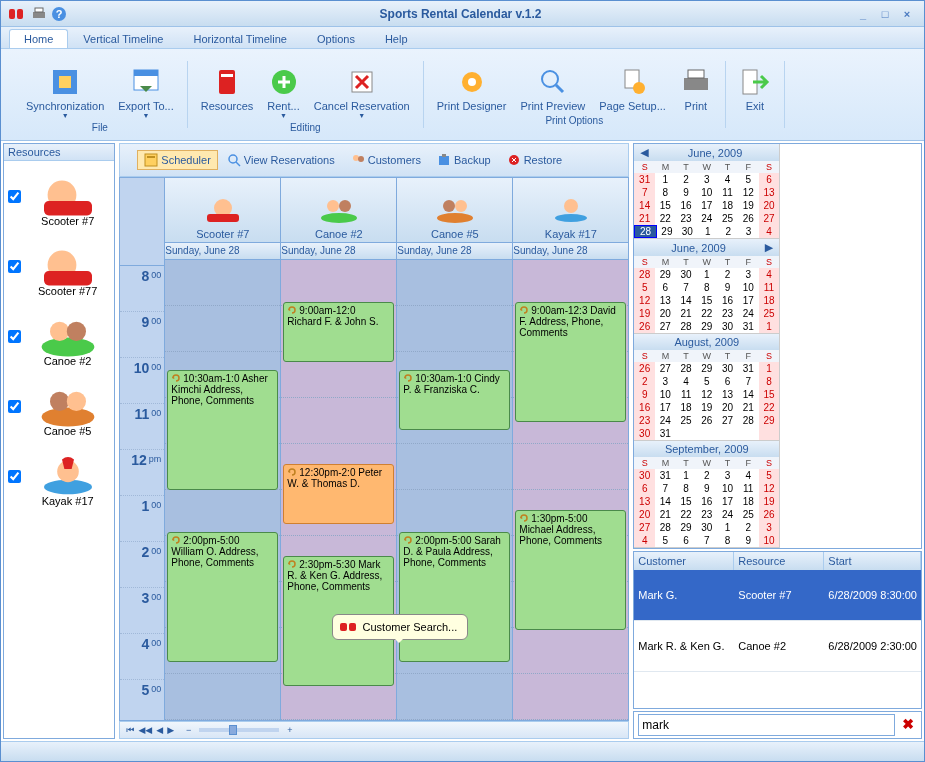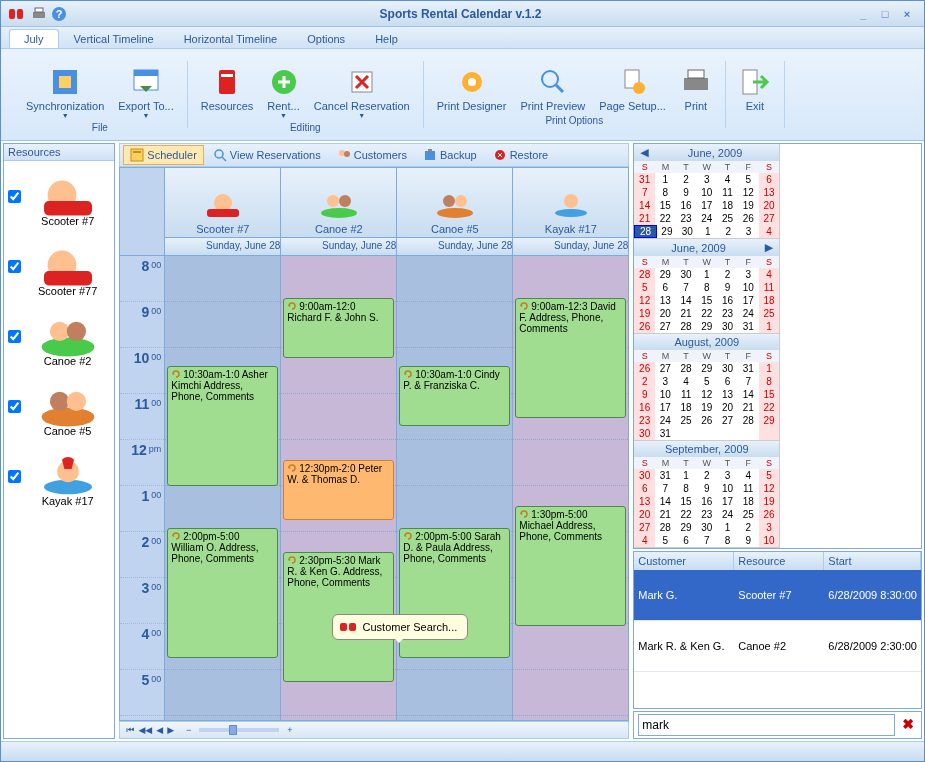--- a/index.html
+++ b/index.html
@@ -23,35 +23,35 @@
 .rbtn .arrow{font-size:7px;color:#2a5a9e}
 .main{flex:1;display:flex;overflow:hidden}
 .respanel{width:128px;border:1px solid #7faadd;margin:2px;background:#fff;display:flex;flex-direction:column}
 .respanel .head{background:linear-gradient(#e8f1fb,#d0e2f5);padding:2px 4px;color:#2a5a9e;border-bottom:1px solid #aaccee}
 .reslist{flex:1;overflow:auto}
 .resitem{display:flex;align-items:center;padding:4px;border-bottom:0}
 .resitem input{margin-right:4px}
 .resitem .rimg{width:60px;height:50px;margin:0 auto}
 .resitem .rcol{display:flex;flex-direction:column;align-items:center;flex:1}
 .center{flex:1;display:flex;flex-direction:column;margin:2px}
-.subtabs{height:24px;display:flex;align-items:center;background:linear-gradient(#e8f1fb,#d0e2f5);border:1px solid #aaccee;padding:2px}
+.subtabs{height:24px;display:flex;align-items:center;background:linear-gradient(#e8f1fb,#d0e2f5);border:1px solid #aaccee;padding:16px}
 .subtab{padding:2px 6px;margin:0 1px;display:flex;align-items:center;cursor:pointer;border:1px solid transparent;color:#2a5a9e}
 .subtab.active{background:#ffe9b0;border-color:#e0b060}
 .subtab .sticon{width:14px;height:14px;margin-right:3px}
 .sched{flex:1;display:flex;background:#c0d4ef;border:1px solid #7faadd;overflow:hidden;position:relative}
 .timecol{width:44px;background:#c0d4ef}
 .timecol .slot{height:46px;border-bottom:1px dotted #a0b8d8;display:flex;align-items:flex-start;justify-content:flex-end;padding:2px 3px;color:#2a5a9e;font-size:11px}
 .timecol .slot .hr{font-size:14px;font-weight:bold;margin-right:2px}
 .timecol .slot .mm{font-size:9px;margin-top:2px}
 .rescol{width:116px;border-left:1px solid #7faadd;display:flex;flex-direction:column;background:#a8bfe0}
 .rescol.alt{background:#c8b8d8}
 .reshead{height:70px;background:linear-gradient(#e8f1fb,#c8ddf0);display:flex;flex-direction:column;align-items:center;justify-content:flex-end;padding:2px;border-bottom:1px solid #7faadd}
 .reshead .rhicon{width:44px;height:34px}
 .reshead .rhlabel{color:#2a5a9e;font-size:11px;margin-top:2px}
-.datehead{height:18px;background:linear-gradient(#e8f1fb,#c8ddf0);text-align:right;color:#2a5a9e;border-bottom:1px solid #7faadd;padding-top:2px;white-space:nowrap;overflow:hidden;font-size:10px}
+.datehead{height:18px;background:linear-gradient(#e8f1fb,#c8ddf0);text-align:left;color:#2a5a9e;border-bottom:1px solid #7faadd;padding-top:2px;white-space:nowrap;overflow:hidden;font-size:10px}
 .lane{flex:1;position:relative}
 .lane .bgslot{height:46px;border-bottom:1px dotted #90a8c8}
 .evt{position:absolute;left:2px;right:2px;border:1px solid #4a8a4a;border-radius:3px;background:#a0dd90;padding:2px 3px;font-size:10px;overflow:hidden;color:#000}
 .evt.highlight{border:2px solid #0020ff}
 .evt.orange{background:#ffb870;border-color:#d08030}
 .evt .eicon{width:10px;height:10px;float:left;margin-right:2px}
 .right{width:295px;margin:2px;display:flex;flex-direction:column}
 .cals{display:flex;flex-wrap:wrap;border:1px solid #7faadd;background:#fff}
 .cal{width:146px;border-right:1px solid #ccc;border-bottom:1px solid #ccc}
 .cal .chead{background:linear-gradient(#e8f1fb,#c8ddf0);text-align:center;padding:2px;color:#2a5a9e;display:flex;align-items:center;justify-content:center}
@@ -106,21 +106,21 @@
           <text x="8" y="12" text-anchor="middle" fill="#fff" font-size="11" font-weight="bold">?</text>
         </svg>
       </span>
     <div class="title">Sports Rental Calendar v.1.2</div>
     <div class="winbtn">_</div>
     <div class="winbtn">□</div>
     <div class="winbtn">×</div>
   </div>
 
   <div class="menubar">
-    <div class="tab active">July</div>
+    <div class="tab active">Home</div>
     <div class="tab">Vertical Timeline</div>
     <div class="tab">Horizontal Timeline</div>
     <div class="tab">Options</div>
     <div class="tab">Help</div>
   </div>
 
   <div class="ribbon">
     <div class="rgroup">
       <div class="btns">
         <div class="rbtn">

